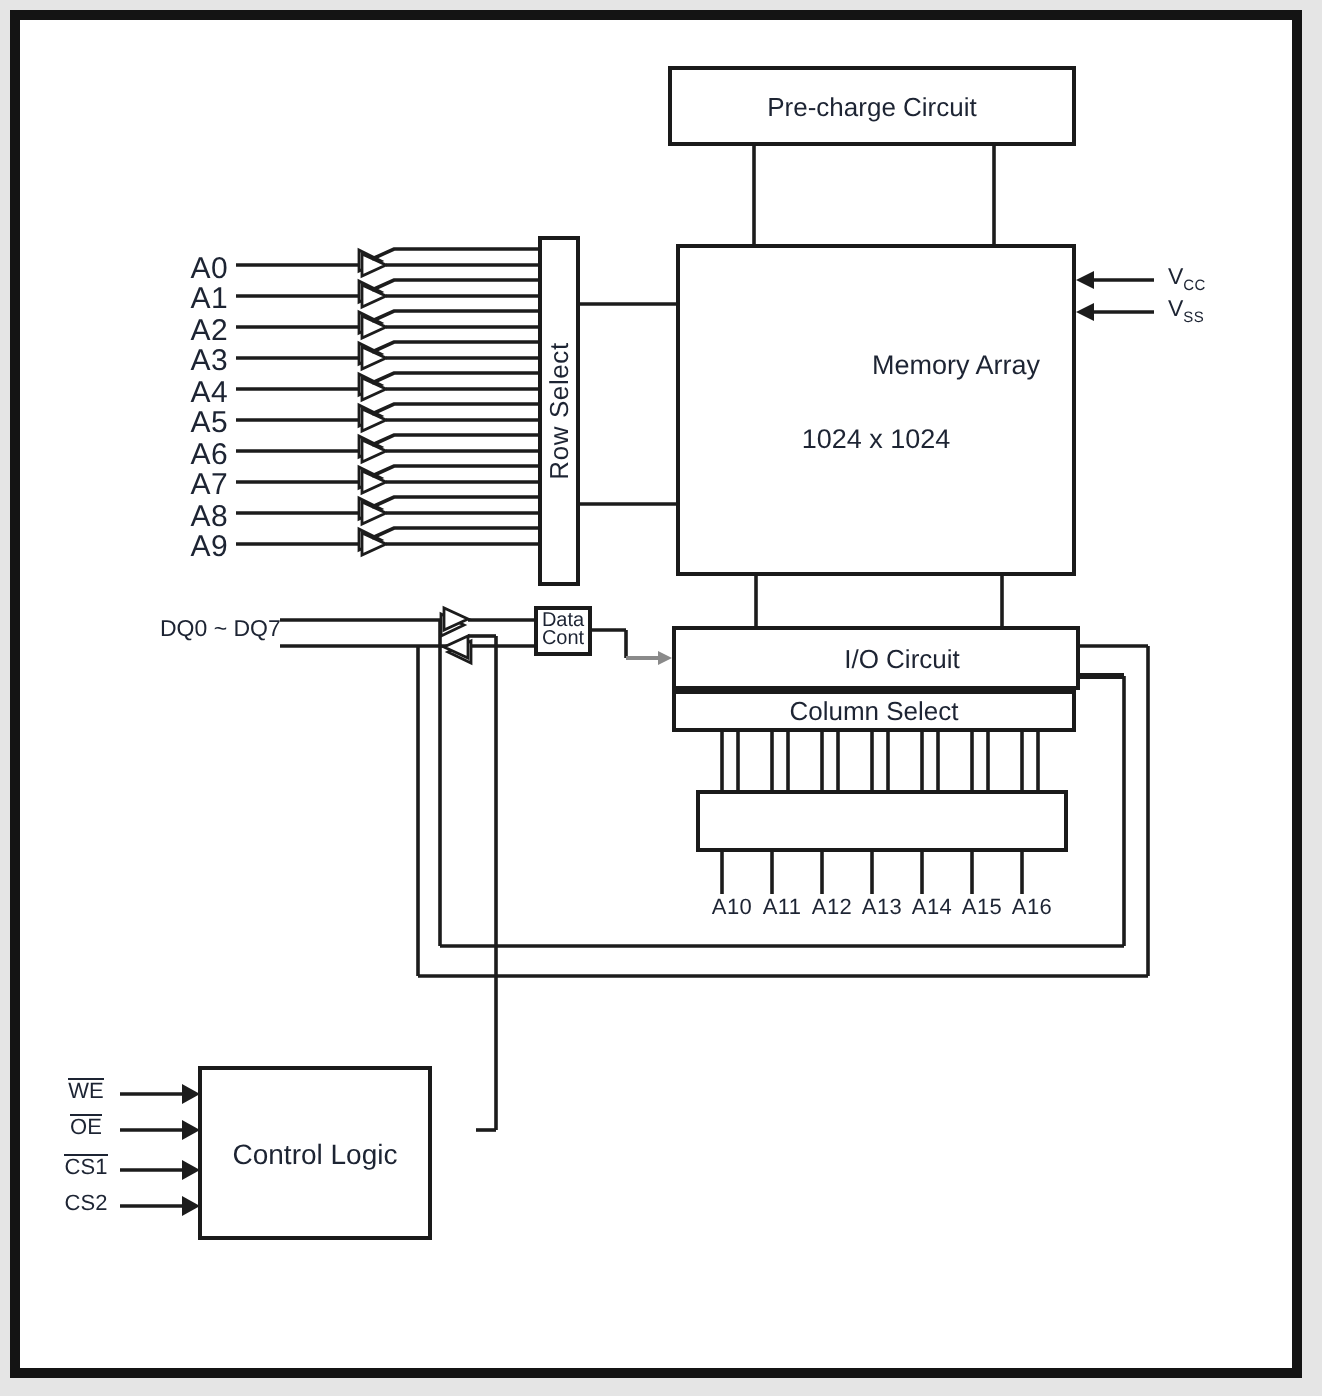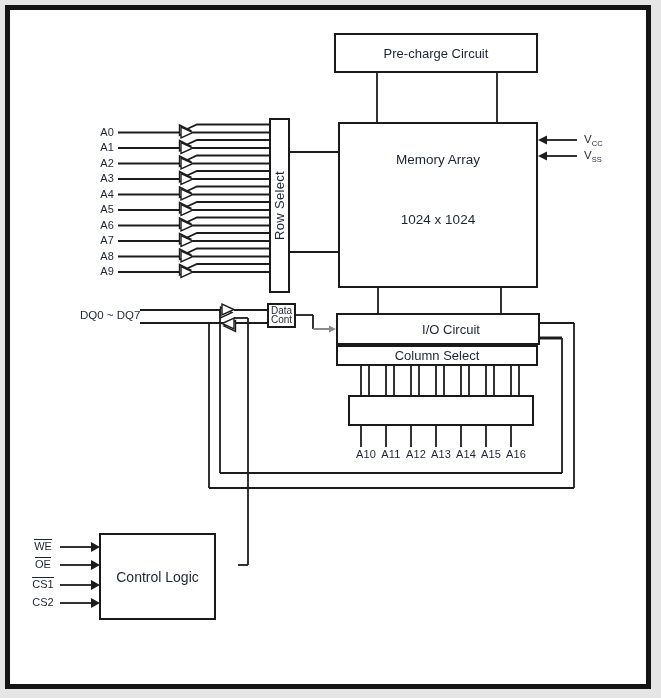--- a/index.html
+++ b/index.html
@@ -12,21 +12,21 @@
     border:5px solid #141414;box-sizing:border-box;background:#ffffff;
   }
   svg.layer{position:absolute;left:0;top:0;}
   .box{
     position:absolute;border:2px solid #1a1a1a;background:#ffffff;box-sizing:border-box;
     display:flex;align-items:center;justify-content:center;text-align:center;
   }
   .lbl{position:absolute;white-space:nowrap;}
   .t13{font-size:13px;}
   .t14{font-size:14px;}
-  .alabel{font-size:11px;width:30px;text-align:right;letter-spacing:0.2px;}
+  .alabel{font-size:15px;width:30px;text-align:right;letter-spacing:0.2px;}
   .collabel{font-size:11px;width:28px;text-align:center;letter-spacing:0.2px;}
   .ctl{font-size:11px;width:32px;text-align:center;}
   .ob{display:inline-block;border-top:1.3px solid #1d2433;line-height:1.15;}
   .mem-line{position:absolute;left:0;width:100%;text-align:center;font-size:13.5px;}
   .rot{
     position:absolute;left:192px;top:195px;width:175px;height:21px;
     display:flex;align-items:center;justify-content:center;
     transform:rotate(-90deg);font-size:13px;letter-spacing:0.3px;
   }
   .dc{font-size:10px;line-height:8.5px;font-weight:400;letter-spacing:0;}
@@ -193,21 +193,21 @@
         <path d="M60 603 H91"></path>
         <polygon points="91,598 91,608 100,603" fill="#1c1c1c" stroke="none"></polygon>
       </g>
   </svg>
 
   <div class="box t13" style="left:334px;top:33px;width:204px;height:40px;">
     <span>Pre-charge Circuit</span>
   </div>
 
   <div class="box" style="left:338px;top:122px;width:200px;height:166px;">
-    <span class="mem-line" style="top:28px;">Memory Array</span>
+    <span class="mem-line" style="top:51px;padding-left:40px;">Memory Array</span>
     <span class="mem-line" style="top:88px;">1024 x 1024</span>
   </div>
 
   <div class="box" style="left:269px;top:118px;width:21px;height:175px;"></div>
   <div class="rot">Row Select</div>
 
   <div class="box dc" style="left:267px;top:303px;width:29px;height:25px;flex-direction:column;">
     <span>Data</span>
     <span>Cont</span>
   </div>

